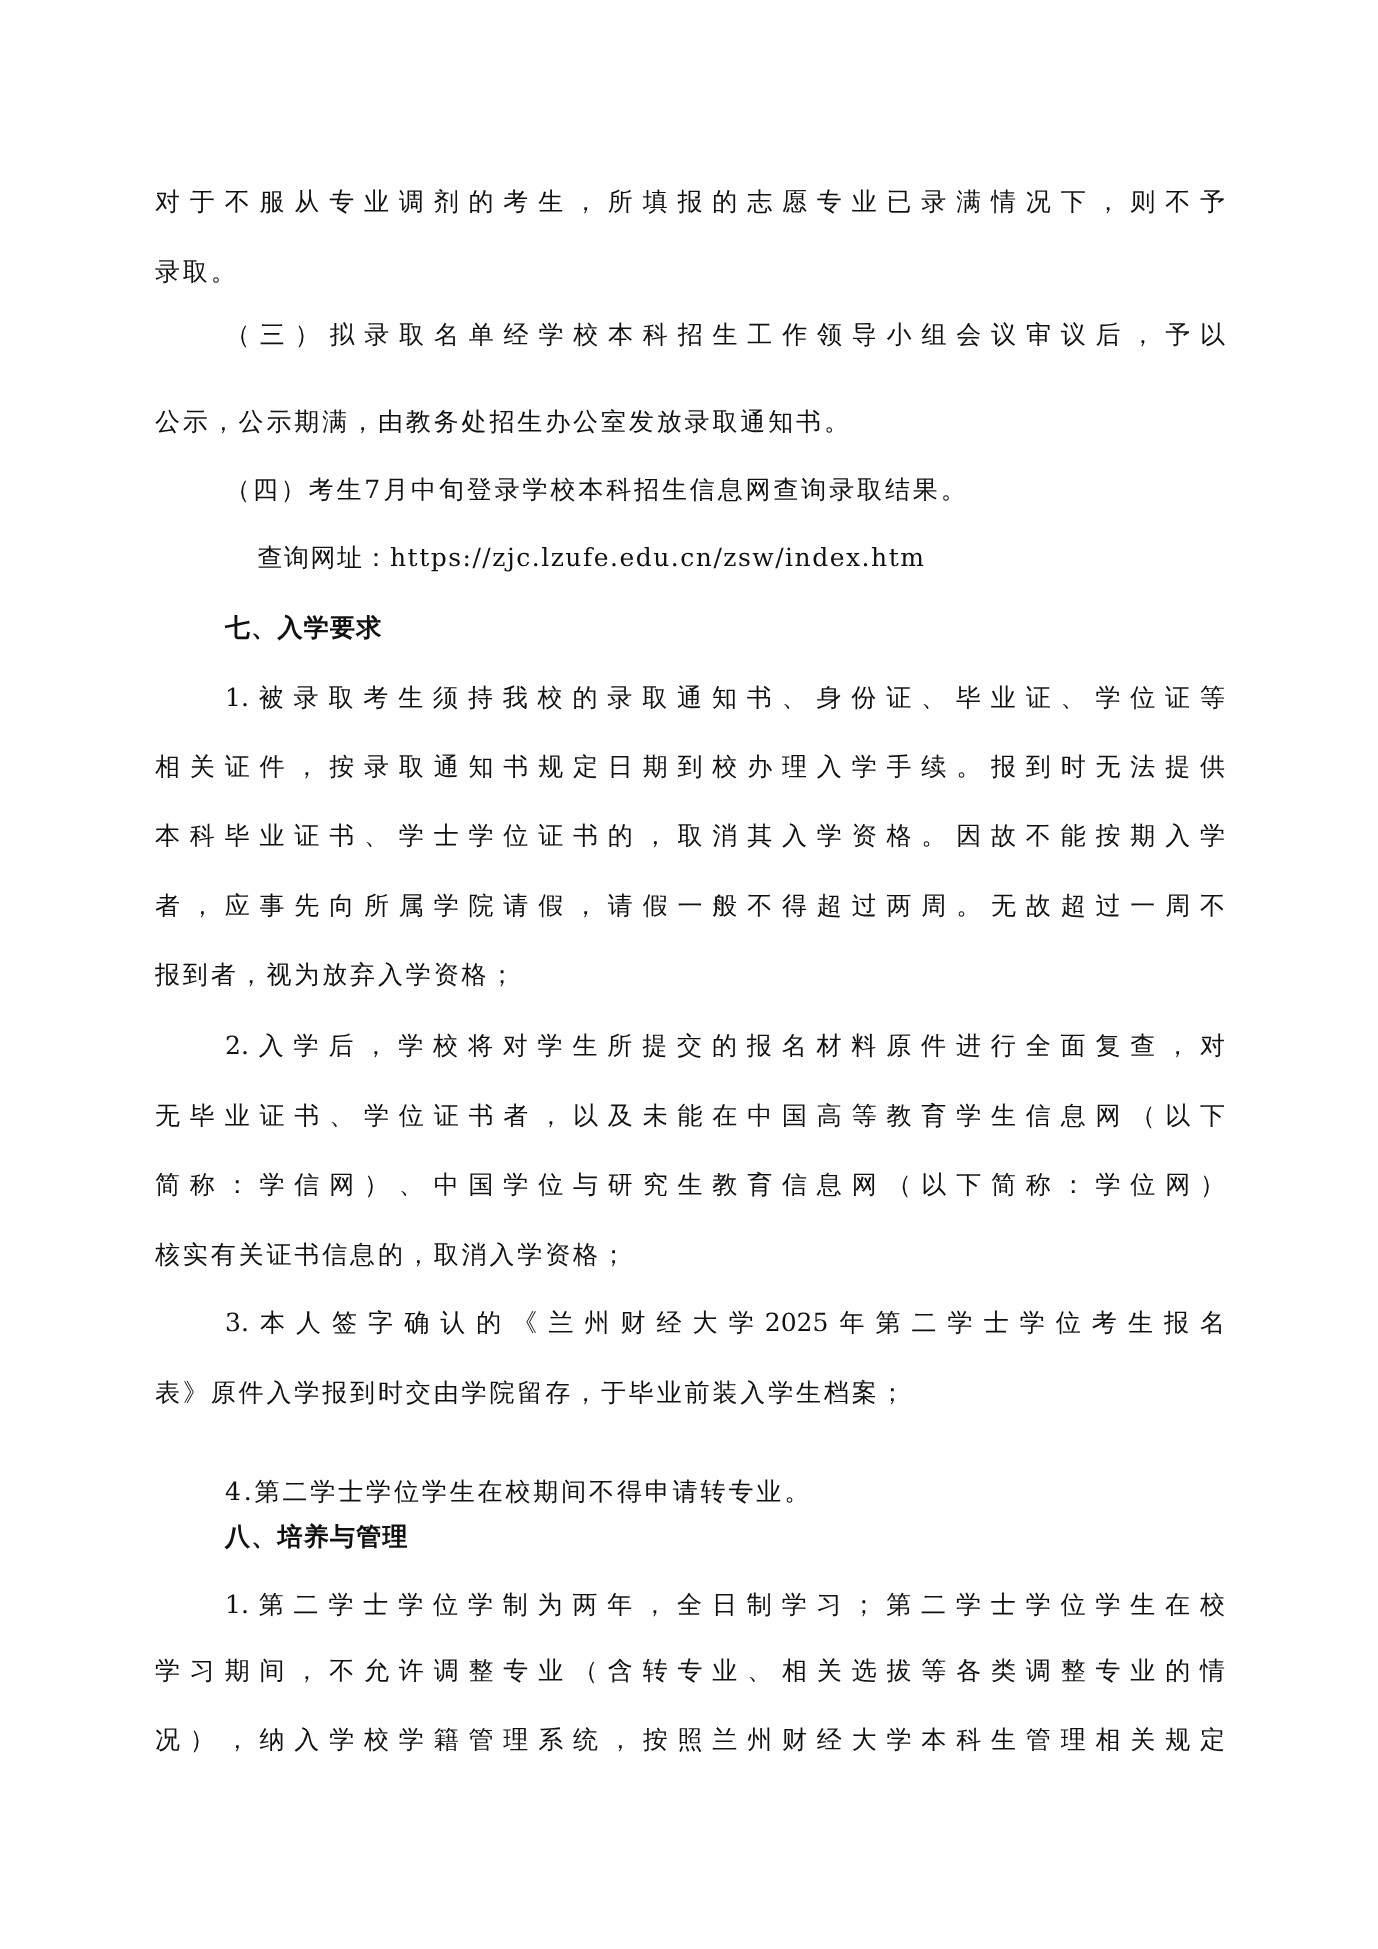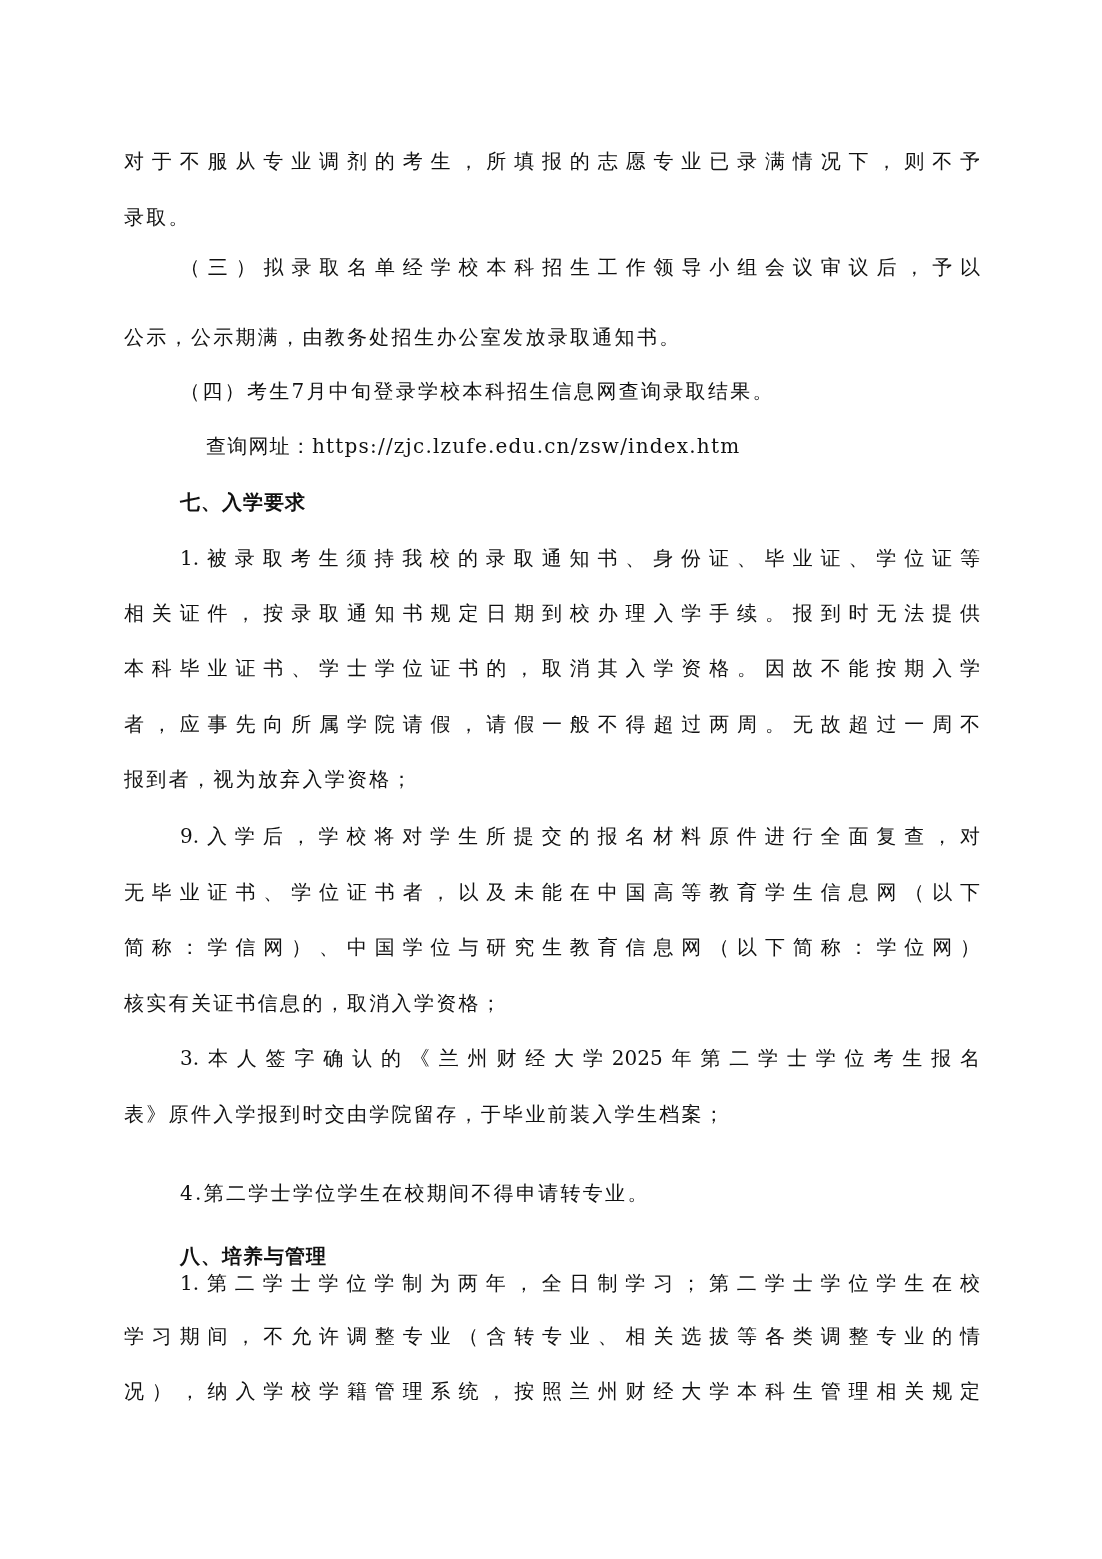--- a/index.html
+++ b/index.html
@@ -68,28 +68,28 @@
   <div class="line url" style="top:285px">查询网址：https://zjc.lzufe.edu.cn/zsw/index.htm</div>
 
   <div class="line heading" style="top:341px">七、入学要求</div>
 
   <div class="line justify indent" style="top:397px">1.被录取考生须持我校的录取通知书、身份证、毕业证、学位证等</div>
   <div class="line justify" style="top:452px">相关证件，按录取通知书规定日期到校办理入学手续。报到时无法提供</div>
   <div class="line justify" style="top:507px">本科毕业证书、学士学位证书的，取消其入学资格。因故不能按期入学</div>
   <div class="line justify" style="top:563px">者，应事先向所属学院请假，请假一般不得超过两周。无故超过一周不</div>
   <div class="line" style="top:618px">报到者，视为放弃入学资格；</div>
 
-  <div class="line justify indent" style="top:675px">9.入学后，学校将对学生所提交的报名材料原件进行全面复查，对</div>
+  <div class="line justify indent" style="top:675px">2.入学后，学校将对学生所提交的报名材料原件进行全面复查，对</div>
   <div class="line justify" style="top:731px">无毕业证书、学位证书者，以及未能在中国高等教育学生信息网（以下</div>
   <div class="line justify" style="top:786px">简称：学信网）、中国学位与研究生教育信息网（以下简称：学位网）</div>
   <div class="line" style="top:842px">核实有关证书信息的，取消入学资格；</div>
 
   <div class="line justify indent" style="top:897px">3.本人签字确认的《兰州财经大学2025年第二学士学位考生报名</div>
   <div class="line" style="top:953px">表》原件入学报到时交由学院留存，于毕业前装入学生档案；</div>
 
   <div class="line indent" style="top:1032px">4.第二学士学位学生在校期间不得申请转专业。</div>
 
-  <div class="line heading" style="top:1095px">八、培养与管理</div>
+  <div class="line heading" style="top:1068px">八、培养与管理</div>
 
   <div class="line justify indent" style="top:1122px">1.第二学士学位学制为两年，全日制学习；第二学士学位学生在校</div>
   <div class="line justify" style="top:1175px">学习期间，不允许调整专业（含转专业、相关选拔等各类调整专业的情</div>
   <div class="line justify" style="top:1230px">况），纳入学校学籍管理系统，按照兰州财经大学本科生管理相关规定</div>
 </div>
 
 </body></html>

